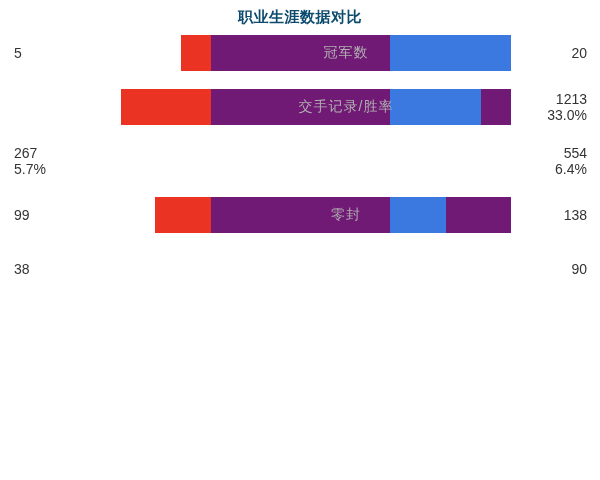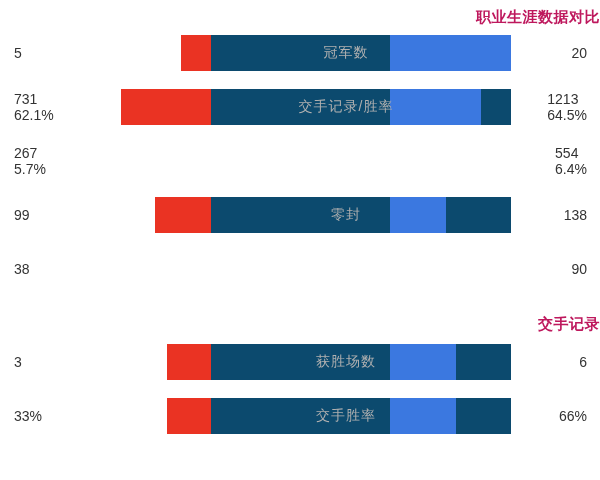--- a/index.html
+++ b/index.html
@@ -3,39 +3,39 @@
 <meta charset="utf-8">
 <style>
   html,body{margin:0;padding:0;}
   body{
     width:600px;height:480px;background:#ffffff;
     font-family:"Liberation Sans","DejaVu Sans",sans-serif;
     overflow:hidden;position:relative;
   }
   .section{position:relative;}
   .section-title{
-    text-align:right;font-size:15px;color:#be185d;font-weight:700;
+    text-align:center;font-size:15px;color:#0c4a6e;font-weight:700;
     letter-spacing:0.5px;
   }
   #title-career{padding-top:8px;padding-bottom:8px;}
   #title-h2h{padding-top:10px;padding-bottom:10px;}
 
   .row{
     position:relative;height:36px;margin-bottom:18px;
   }
   .side-label{
     position:absolute;top:50%;transform:translateY(-50%);
     font-size:14px;color:#333333;line-height:16px;white-space:pre-line;
   }
   .side-label.left{left:14px;text-align:left;}
-  .side-label.right{right:13px;}
+  .side-label.right{right:13px;text-align:right;}
 
   .track{
     position:absolute;left:181px;width:330px;top:0;height:36px;
-    background:#0c4a6e;
+    background:#701a75;
   }
   .bar{position:absolute;top:0;height:36px;}
   .bar.red{right:50%;background:#ea3323;}
   .bar.blue{left:63.3%;background:#3b78e0;}
   .center-label{
     position:absolute;left:0;right:0;top:0;height:36px;
     display:flex;align-items:center;justify-content:center;
     font-size:14px;color:#b0b0b0;letter-spacing:1px;
     pointer-events:none;
   }
@@ -49,29 +49,27 @@
       <div class="row">
         <div class="side-label left">5</div>
         <div class="track">
           <div class="bar red" style="width: 30px; right: 300px;"></div>
           <div class="bar blue" style="width: 121px; left: 209px;"></div>
           <div class="center-label">冠军数</div>
         </div>
         <div class="side-label right">20</div>
       </div>
       <div class="row">
-        <div class="side-label left">731
-62.1%</div>
         <div class="track">
           <div class="bar red" style="width: 90px; right: 300px;"></div>
           <div class="bar blue" style="width: 91px; left: 209px;"></div>
           <div class="center-label">交手记录/胜率</div>
         </div>
         <div class="side-label right">1213
-64.5%</div>
+33.0%</div>
       </div>
       <div class="row">
         <div class="side-label left">267
 5.7%</div>
         <div class="side-label right">554
 6.4%</div>
       </div>
       <div class="row">
         <div class="side-label left">99</div>
         <div class="track">
@@ -79,34 +77,13 @@
           <div class="bar blue" style="width: 56px; left: 209px;"></div>
           <div class="center-label">零封</div>
         </div>
         <div class="side-label right">138</div>
       </div>
       <div class="row">
         <div class="side-label left">38</div>
         <div class="side-label right">90</div>
       </div>
     </div>
-    <div class="section">
-      <div class="section-title" id="title-h2h">交手记录</div>
-      <div class="row">
-        <div class="side-label left">3</div>
-        <div class="track">
-          <div class="bar red" style="width: 44px; right: 300px;"></div>
-          <div class="bar blue" style="width: 66px; left: 209px;"></div>
-          <div class="center-label">获胜场数</div>
-        </div>
-        <div class="side-label right">6</div>
-      </div>
-      <div class="row">
-        <div class="side-label left">33%</div>
-        <div class="track">
-          <div class="bar red" style="width: 44px; right: 300px;"></div>
-          <div class="bar blue" style="width: 66px; left: 209px;"></div>
-          <div class="center-label">交手胜率</div>
-        </div>
-        <div class="side-label right">66%</div>
-      </div>
-    </div>
   </div>
 
 </body></html>

